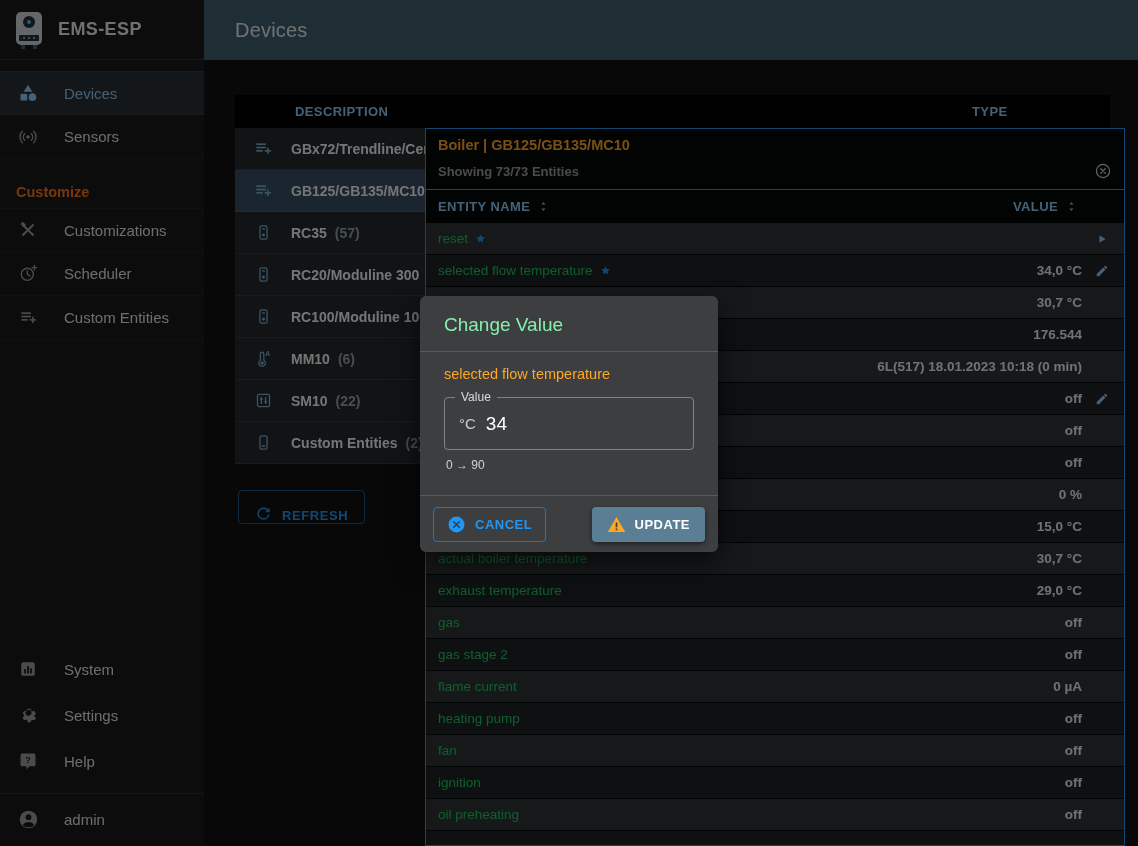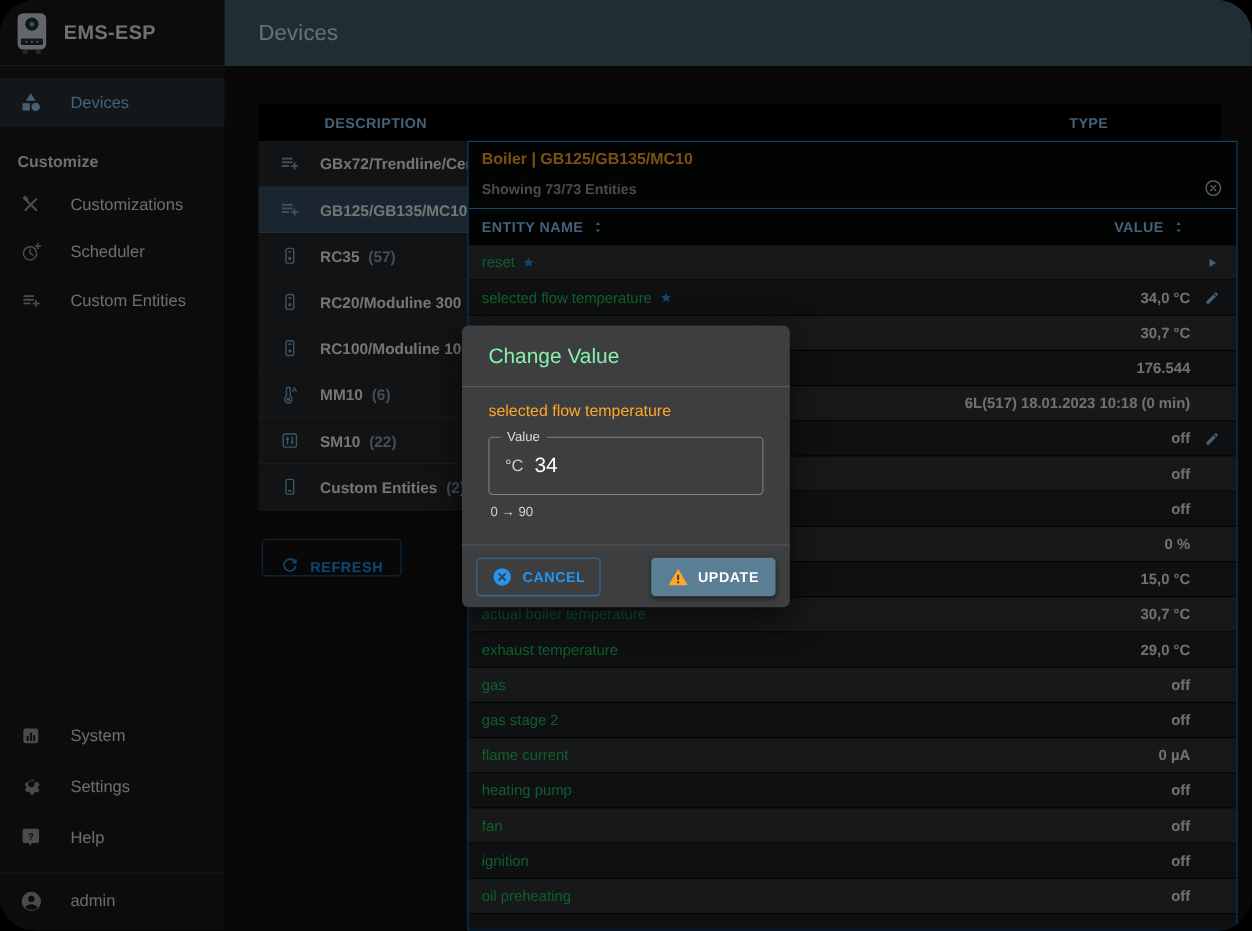--- a/index.html
+++ b/index.html
@@ -1,38 +1,38 @@
 <!DOCTYPE html>
 <html><head>
 <meta charset="utf-8">
 <style>
   html,body{margin:0;padding:0;background:#000;}
   *{box-sizing:border-box;font-family:"Liberation Sans",sans-serif;}
-  .root{position:relative;width:1138px;height:846px;overflow:hidden;background:#121212;border-radius:32px;}
+  .root{position:relative;width:1138px;height:846px;overflow:hidden;background:#121212;}
 
   
   .sidebar{position:absolute;left:0;top:0;width:204px;height:846px;background:#191a1a;z-index:5;}
   .logo-bar{height:60px;display:flex;align-items:center;gap:16px;padding:0 16px;border-bottom:1px solid rgba(255,255,255,0.1);}
   .logo-title{font-size:18px;font-weight:bold;color:#e8eaed;letter-spacing:.4px;}
   .boiler-logo{width:26px;height:33px;background:#cfd8dc;border-radius:5px;position:relative;margin-top:-2px;}
   .bl-eye{position:absolute;top:4px;left:50%;transform:translateX(-50%);width:12px;height:12px;border-radius:50%;background:#263238;}
   .bl-eye::after{content:"";position:absolute;top:4px;left:4px;width:4px;height:4px;border-radius:50%;background:#4fc3f7;}
   .bl-band{position:absolute;bottom:4px;left:3px;right:3px;height:6px;background:#263238;border-radius:1px;}
   .bl-band::after{content:"";position:absolute;top:2px;left:4px;width:2px;height:2px;border-radius:50%;background:#90caf9;box-shadow:5px 0 0 #90caf9,10px 0 0 #90caf9;}
   .bl-legs::before,.bl-legs::after{content:"";position:absolute;bottom:-4px;width:4px;height:4px;background:#455a64;}
   .bl-legs::before{left:5px;} .bl-legs::after{right:5px;}
   .nav-item{display:flex;align-items:center;height:44px;padding:0 16px;gap:24px;border-bottom:1px solid rgba(255,255,255,0.055);cursor:pointer;}
   .nav-item:first-child{border-top:1px solid rgba(255,255,255,0.055);}
   .nav-icon{width:24px;display:inline-flex;justify-content:center;align-items:center;color:#9e9e9e;}
   .nav-label{font-size:15px;font-weight:500;color:#dfe3e6;}
   .nav-item.selected{background:rgba(144,202,249,0.13);}
   .nav-item.selected .nav-icon{color:#90caf9;}
   .nav-item.selected .nav-label{color:#90caf9;}
   #nav-main{margin-top:11px;}
-  .section-label{margin:25px 0 8px 16px;font-size:14.5px;font-weight:600;color:#e5e5e5;}
+  .section-label{margin:25px 0 8px 16px;font-size:14.5px;font-weight:600;color:#f97316;}
   .sidebar-bottom{position:absolute;left:0;right:0;top:646px;}
   .sidebar-divider{height:1px;background:rgba(255,255,255,0.1);margin-top:9px;}
   .nav-item.user{border-bottom:none;height:50px;}
   .nav-item.user .nav-label{color:#e0e0e0;}
   #nav-bottom .nav-item{border:none;height:46px;}
 
   
   .main{position:absolute;left:204px;top:0;right:0;bottom:0;background:#121212;}
   .appbar{height:60px;background:#42606f;display:flex;align-items:center;padding:0 31px;}
   .appbar h1{margin:0;font-size:20px;font-weight:500;color:#e3ecef;letter-spacing:.2px;}
@@ -110,20 +110,29 @@
         <div class="nav-item selected">
     <span class="nav-icon" data-icon="devices-category">
             <svg viewBox="0 0 24 24" width="20" height="20">
               <path fill="currentColor" d="M12 2l5.2 8.4H6.8z"></path>
               <rect x="3" y="13" width="8" height="8" fill="currentColor"></rect>
               <circle cx="17.3" cy="17" r="4.6" fill="currentColor"></circle>
             </svg>
           </span>
     <span class="nav-label">Devices</span>
   </div>
+        <div class="nav-item">
+    <span class="nav-icon" data-icon="sensors">
+            <svg viewBox="0 0 24 24" width="20" height="20">
+              <circle cx="12" cy="12" r="2.2" fill="currentColor"></circle>
+              <path d="M8 16a5.7 5.7 0 0 1 0-8M16 8a5.7 5.7 0 0 1 0 8M5.2 18.8a9.6 9.6 0 0 1 0-13.6M18.8 5.2a9.6 9.6 0 0 1 0 13.6" stroke="currentColor" stroke-width="1.7" fill="none" stroke-linecap="round"></path>
+            </svg>
+          </span>
+    <span class="nav-label">Sensors</span>
+  </div>
       </nav>
     <div class="section-label">Customize</div>
     <nav id="nav-customize">
         <div class="nav-item">
     <span class="nav-icon" data-icon="construction">
             <svg viewBox="0 0 24 24" width="18" height="18">
               <rect x="10.7" y="1.5" width="2.6" height="21" rx="1" transform="rotate(45 12 12)" fill="currentColor"></rect>
               <rect x="10.7" y="1.5" width="2.6" height="21" rx="1" transform="rotate(-45 12 12)" fill="currentColor"></rect>
               <rect x="2.5" y="2.5" width="6.5" height="4.5" rx="1.5" transform="rotate(45 5.7 4.7)" fill="currentColor"></rect>
             </svg>

